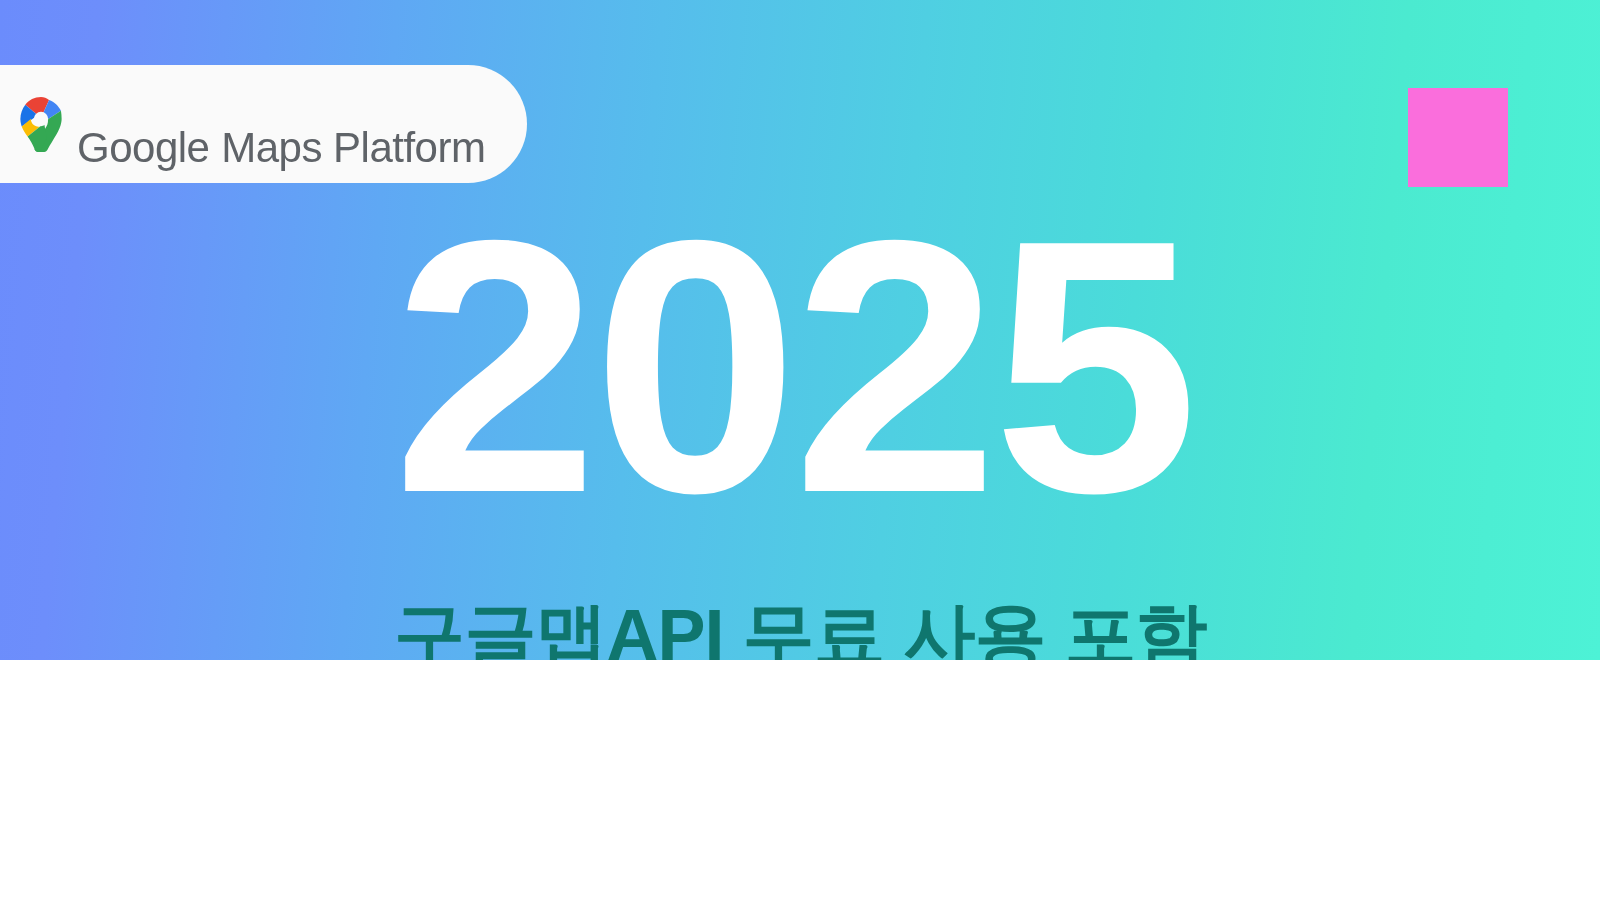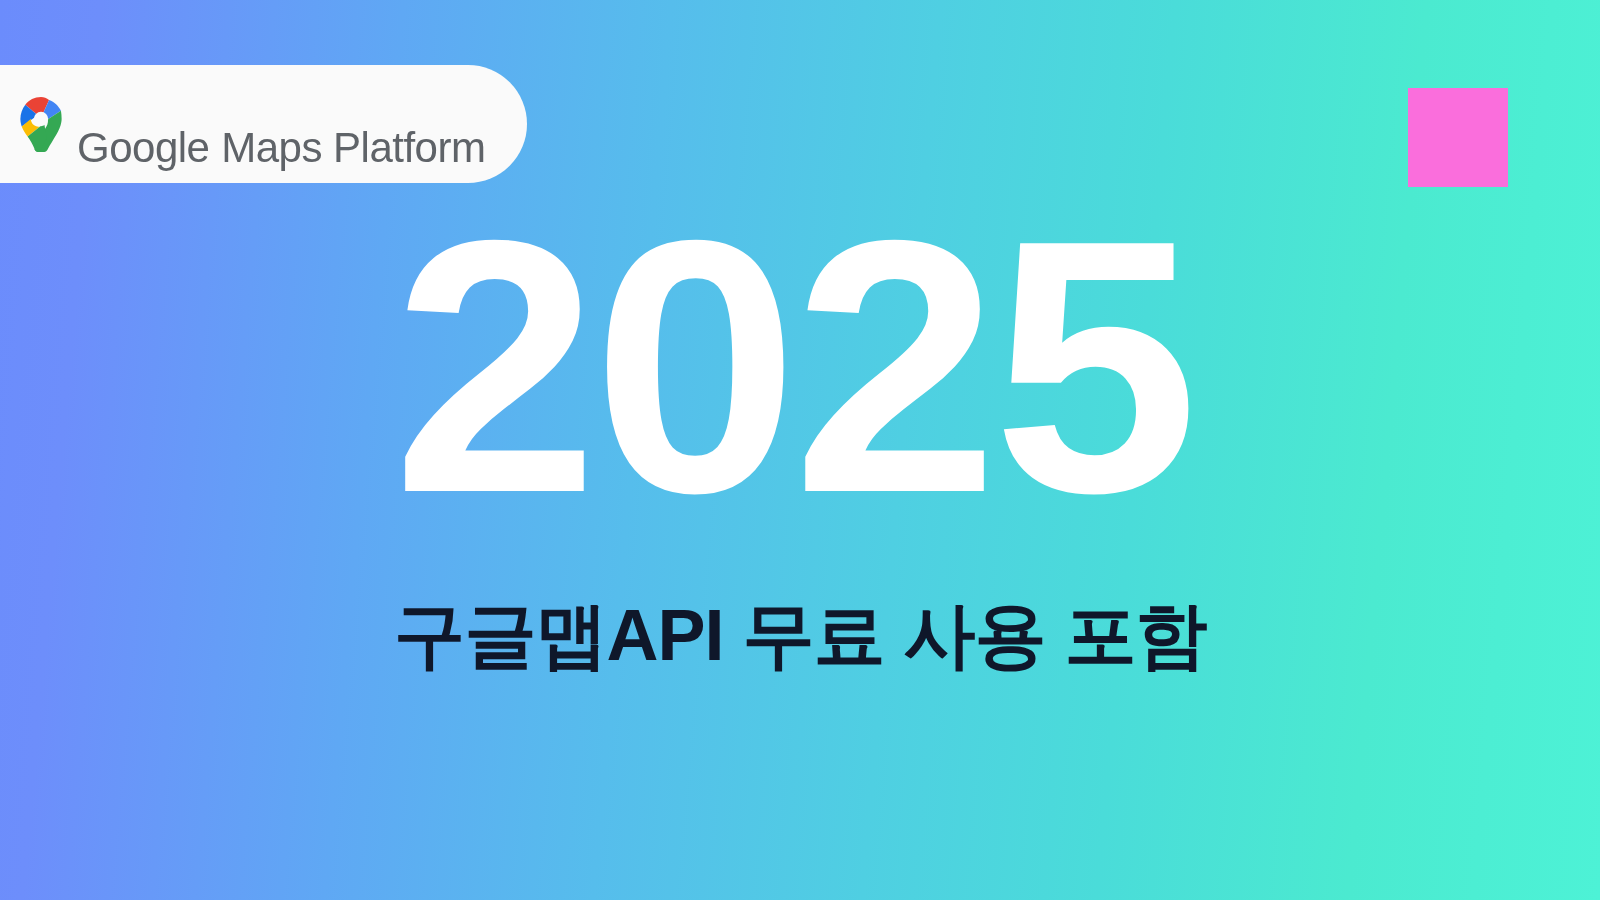--- a/index.html
+++ b/index.html
@@ -4,21 +4,21 @@
 <style>
   html, body {
     margin: 0;
     padding: 0;
     background: #ffffff;
   }
 
   #canvas {
     position: relative;
     width: 1600px;
-    height: 900px;
+    height: 660px;
     overflow: hidden;
     font-family: "Liberation Sans", "DejaVu Sans", sans-serif;
   }
 
   
   #bg-gradient {
     position: absolute;
     inset: 0;
     background: linear-gradient(95deg,
                 #6b8cfc 0%,
@@ -112,21 +112,21 @@
     top: 588px;
     text-align: center;
   }
   .subtitle-line {
     display: block;
     font-family: "Liberation Sans", "DejaVu Sans", sans-serif;
     font-weight: 700;
     font-size: 72px;
     line-height: 95px;
     letter-spacing: -1px;
-    color: #0f172a;
+    color: #0f766e;
     white-space: nowrap;
   }
 </style>
 </head>
 <body>
 
 <div id="canvas">
 
   <div id="bg-gradient"></div>
 

